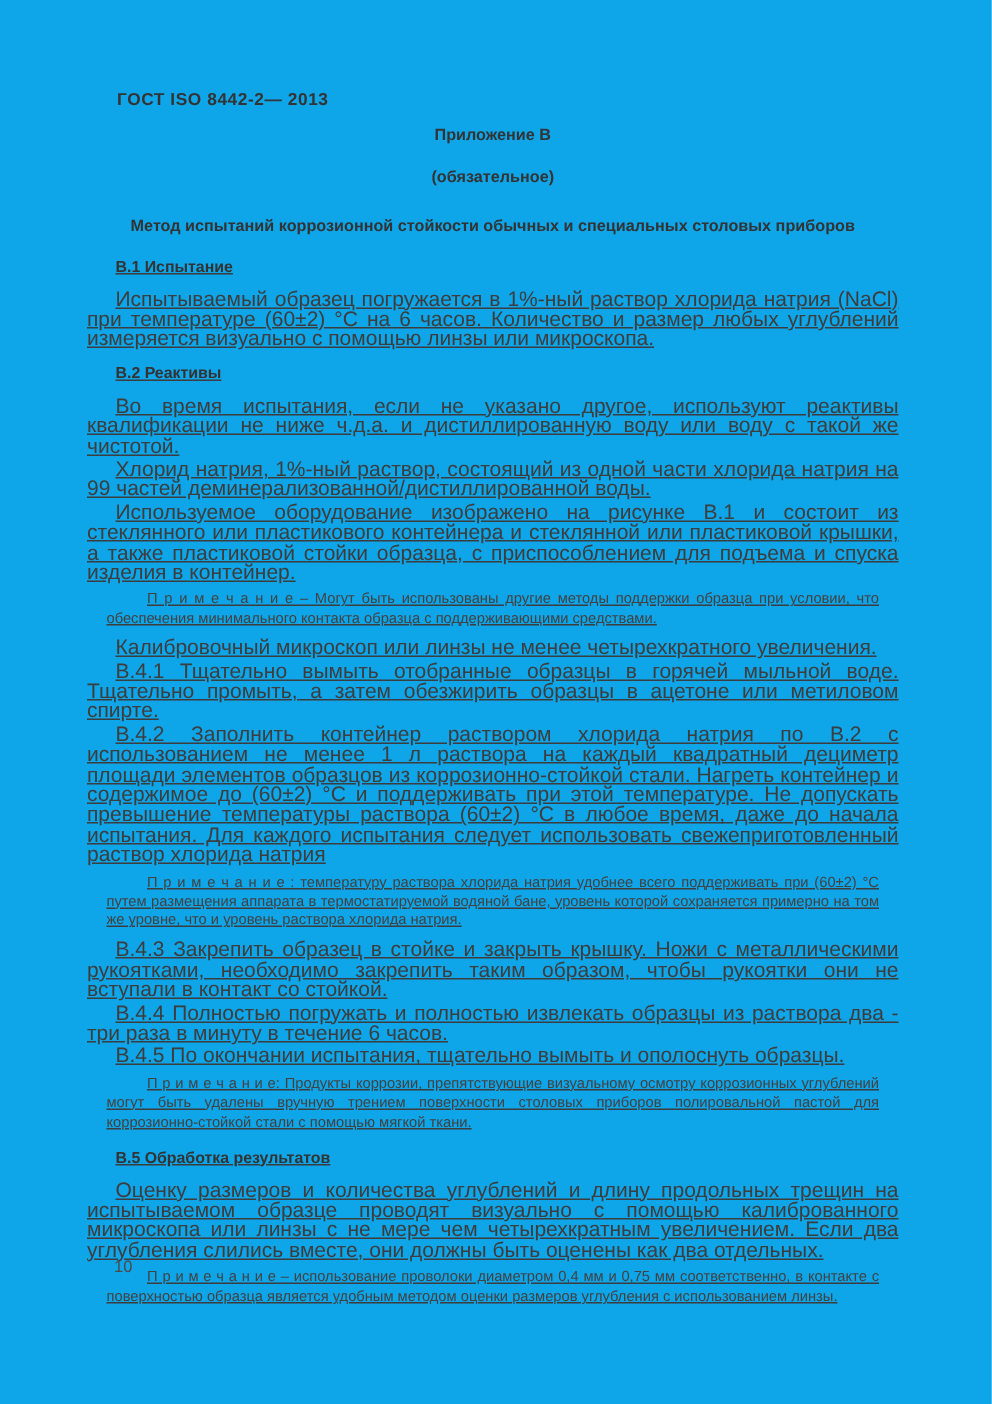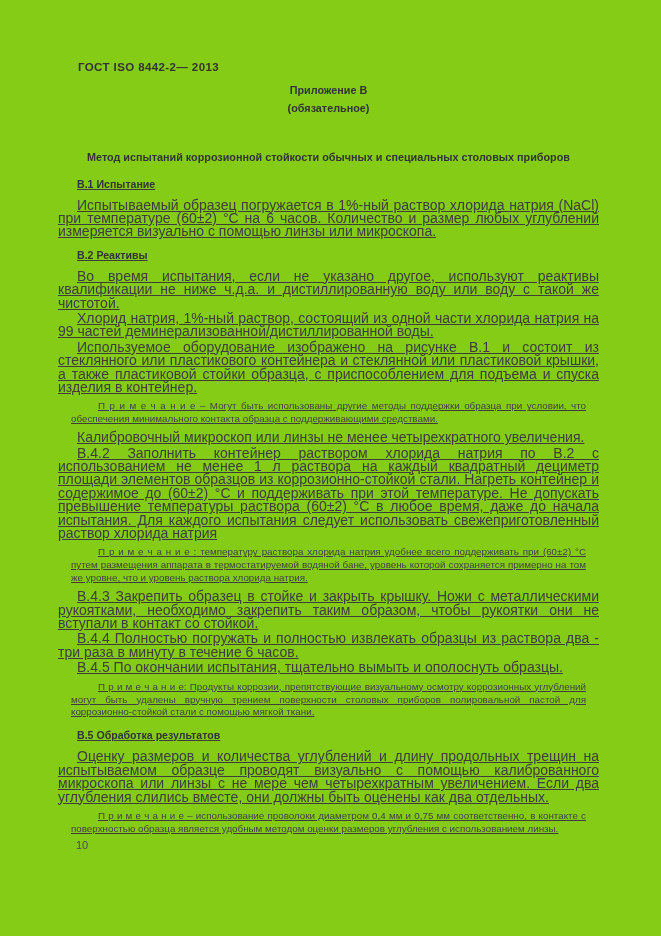--- a/index.html
+++ b/index.html
@@ -9,21 +9,21 @@
     background: #ffffff;
     position: relative;
     overflow: hidden;
     font-family: "Liberation Sans", "DejaVu Sans", sans-serif;
     color: #3d3d3d;
     -webkit-font-smoothing: antialiased;
   }
   .page {
     position: absolute;
     inset: 0;
-    background: #84cc16;
+    background: #0ea5e9;
   }
   .doc-header {
     position: absolute;
     top: 61px;
     left: 78px;
     font-size: 11.5px;
     font-weight: bold;
     color: #333333;
     letter-spacing: 0.4px;
     white-space: nowrap;
@@ -34,28 +34,28 @@
     left: 58px;
     width: 541px;
   }
   .annex-label, .annex-status {
     text-align: center;
     font-weight: bold;
     font-size: 10.8px;
     line-height: 13px;
     color: #333333;
   }
-  .annex-label { margin-bottom: 5px; }
+  .annex-label { margin-bottom: 15px; }
   .doc-title {
     text-align: center;
     font-weight: bold;
     font-size: 10.8px;
     line-height: 13.5px;
     color: #333333;
-    margin-top: 36px;
+    margin-top: 20px;
     margin-bottom: 13px;
   }
   .doc-body { width: 541px; text-decoration: underline; }
   .heading {
     font-weight: bold;
     font-size: 10.6px;
     line-height: 13px;
     color: #333333;
     margin: 10px 0 8px;
     padding-left: 19px;
@@ -97,20 +97,21 @@
     <div class="doc-title">Метод испытаний коррозионной стойкости обычных и специальных столовых приборов</div>
     <div class="doc-body">
         <div class="heading">В.1 Испытание</div>
         <div class="para">Испытываемый образец погружается в 1%-ный раствор хлорида натрия (NaCl) при температуре (60±2) °С на 6 часов. Количество и размер любых углублений измеряется визуально с помощью линзы или микроскопа.</div>
         <div class="heading">В.2 Реактивы</div>
         <div class="para">Во время испытания, если не указано другое, используют реактивы квалификации не ниже ч.д.а. и дистиллированную воду или воду с такой же чистотой.</div>
         <div class="para">Хлорид натрия, 1%-ный раствор, состоящий из одной части хлорида натрия на 99 частей деминерализованной/дистиллированной воды.</div>
         <div class="para">Используемое оборудование изображено на рисунке В.1 и состоит из стеклянного или пластикового контейнера и стеклянной или пластиковой крышки, а также пластиковой стойки образца, с приспособлением для подъема и спуска изделия в контейнер.</div>
         <div class="note">П р и м е ч а н и е – Могут быть использованы другие методы поддержки образца при условии, что обеспечения минимального контакта образца с поддерживающими средствами.</div>
         <div class="para">Калибровочный микроскоп или линзы не менее четырехкратного увеличения.</div>
+        <div class="para">В.4.1 Тщательно вымыть отобранные образцы в горячей мыльной воде. Тщательно промыть, а затем обезжирить образцы в ацетоне или метиловом спирте.</div>
         <div class="para">В.4.2 Заполнить контейнер раствором хлорида натрия по В.2 с использованием не менее 1 л раствора на каждый квадратный дециметр площади элементов образцов из коррозионно-стойкой стали. Нагреть контейнер и содержимое до (60±2) °С и поддерживать при этой температуре. Не допускать превышение температуры раствора (60±2) °С в любое время, даже до начала испытания. Для каждого испытания следует использовать свежеприготовленный раствор хлорида натрия</div>
         <div class="note">П р и м е ч а н и е : температуру раствора хлорида натрия удобнее всего поддерживать при (60±2) °С путем размещения аппарата в термостатируемой водяной бане, уровень которой сохраняется примерно на том же уровне, что и уровень раствора хлорида натрия.</div>
         <div class="para">В.4.3 Закрепить образец в стойке и закрыть крышку. Ножи с металлическими рукоятками, необходимо закрепить таким образом, чтобы рукоятки они не вступали в контакт со стойкой.</div>
         <div class="para">В.4.4 Полностью погружать и полностью извлекать образцы из раствора два - три раза в минуту в течение 6 часов.</div>
         <div class="para">В.4.5 По окончании испытания, тщательно вымыть и ополоснуть образцы.</div>
         <div class="note">П р и м е ч а н и е: Продукты коррозии, препятствующие визуальному осмотру коррозионных углублений могут быть удалены вручную трением поверхности столовых приборов полировальной пастой для коррозионно-стойкой стали с помощью мягкой ткани.</div>
         <div class="heading">В.5 Обработка результатов</div>
         <div class="para">Оценку размеров и количества углублений и длину продольных трещин на испытываемом образце проводят визуально с помощью калиброванного микроскопа или линзы с не мере чем четырехкратным увеличением. Если два углубления слились вместе, они должны быть оценены как два отдельных.</div>
         <div class="note">П р и м е ч а н и е  –  использование проволоки диаметром 0,4 мм и 0,75 мм соответственно, в контакте с поверхностью образца является удобным методом оценки размеров углубления с использованием линзы.</div>
       </div>

